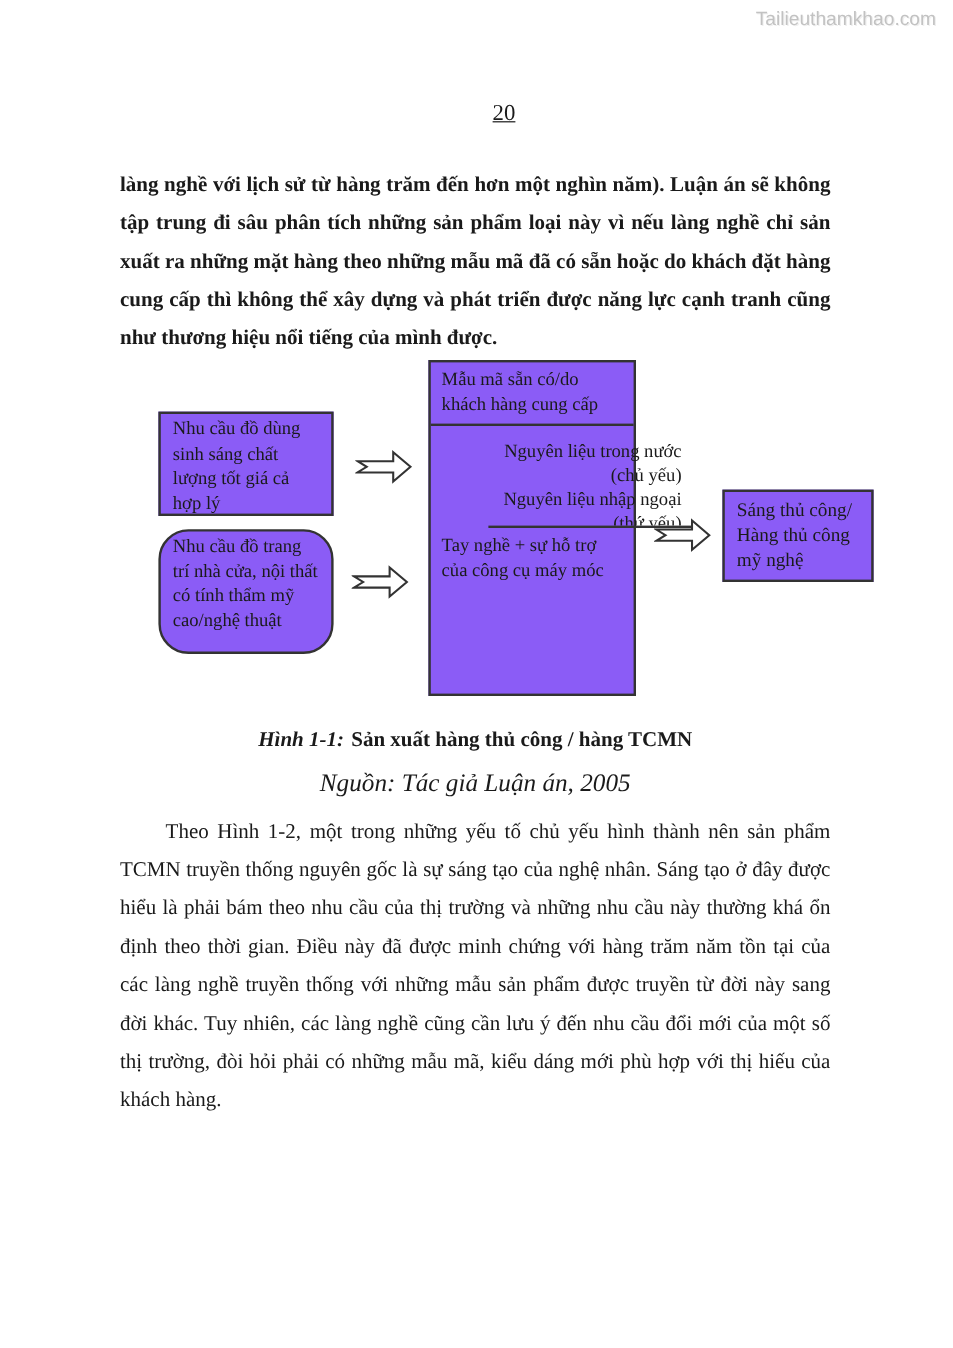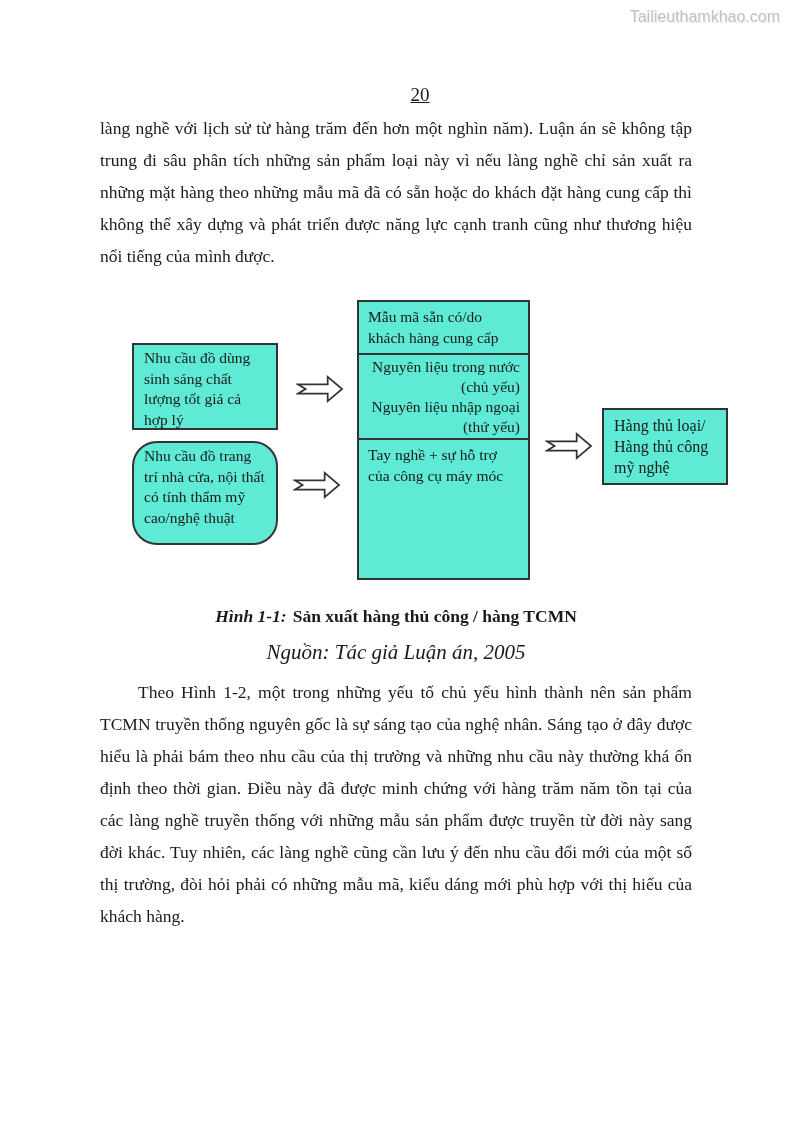--- a/index.html
+++ b/index.html
@@ -27,37 +27,37 @@
     position:absolute;top:84px;left:420px;
     transform:translateX(-50%);
     font-size:19px;
     text-decoration:underline;
   }
   .para{
     position:absolute;left:100px;width:592px;
     font-size:17.5px;line-height:32px;
     text-align:justify;text-justify:inter-word;
   }
-  .para-1{top:112px;}
+  .para-1{top:137px;font-weight:bold;}
   .para-2{top:676px;text-indent:38px;}
 
   
   .dbox{
     position:absolute;
     border:2px solid var(--border);
-    background:#5eead4;
+    background:#8b5cf6;
     font-size:15.5px;line-height:20.5px;
   }
   .left-box-1{left:132px;top:343px;width:146px;height:87px;padding:3px 8px 0 10px;}
   .left-box-2{left:132px;top:441px;width:146px;height:104px;padding:3px 8px 0 10px;border-radius:25px;}
   .mid-box{left:357px;top:300px;width:173px;height:280px;padding:0;}
   .mid-section{width:100%;padding:0 8px 0 9px;border-bottom:2px solid var(--border);overflow:hidden;}
   .mid-section:last-child{border-bottom:none;}
   .sec-1{height:53px;padding-top:5px;}
-  .sec-2{height:85px;padding-top:2px;text-align:right;line-height:20px;}
+  .sec-2{height:85px;padding-top:12px;text-align:right;line-height:20px;margin-left:48px;}
   .sec-3{height:84px;padding-top:4px;}
   .sec-4{height:62px;padding-top:5px;}
   .right-box{left:602px;top:408px;width:126px;height:77px;padding:5px 4px 0 10px;font-size:16px;line-height:21px;}
   .arrow{position:absolute;width:48px;height:30px;}
   .arrow-1{left:296px;top:374px;}
   .arrow-2{left:293px;top:470px;}
   .arrow-3{left:545px;top:431px;}
 
   .caption{
     position:absolute;left:100px;top:606px;width:592px;
@@ -103,21 +103,21 @@
         <div>(thứ yếu)</div>
       </div>
       <div class="mid-section sec-4">Tay nghề + sự hỗ trợ của công cụ máy móc</div>
     </div>
 
     <svg class="arrow arrow-3" viewBox="0 0 50 32" preserveAspectRatio="none">
       <path d="M2 11 H33 V3 L48 16 L33 29 V21 H2 L10 16 Z" fill="#ffffff" stroke="#333333" stroke-width="1.8"></path>
     </svg>
 
     <div class="dbox right-box">
-      <div>Hàng thủ loại/</div>
+      <div>Sáng thủ công/</div>
       <div>Hàng thủ công</div>
       <div>mỹ nghệ</div>
     </div>
 
   </div>
 
   <div class="caption">
     <span class="cap-label">Hình 1-1:</span><span>Sản xuất hàng thủ công / hàng TCMN</span>
   </div>
 

